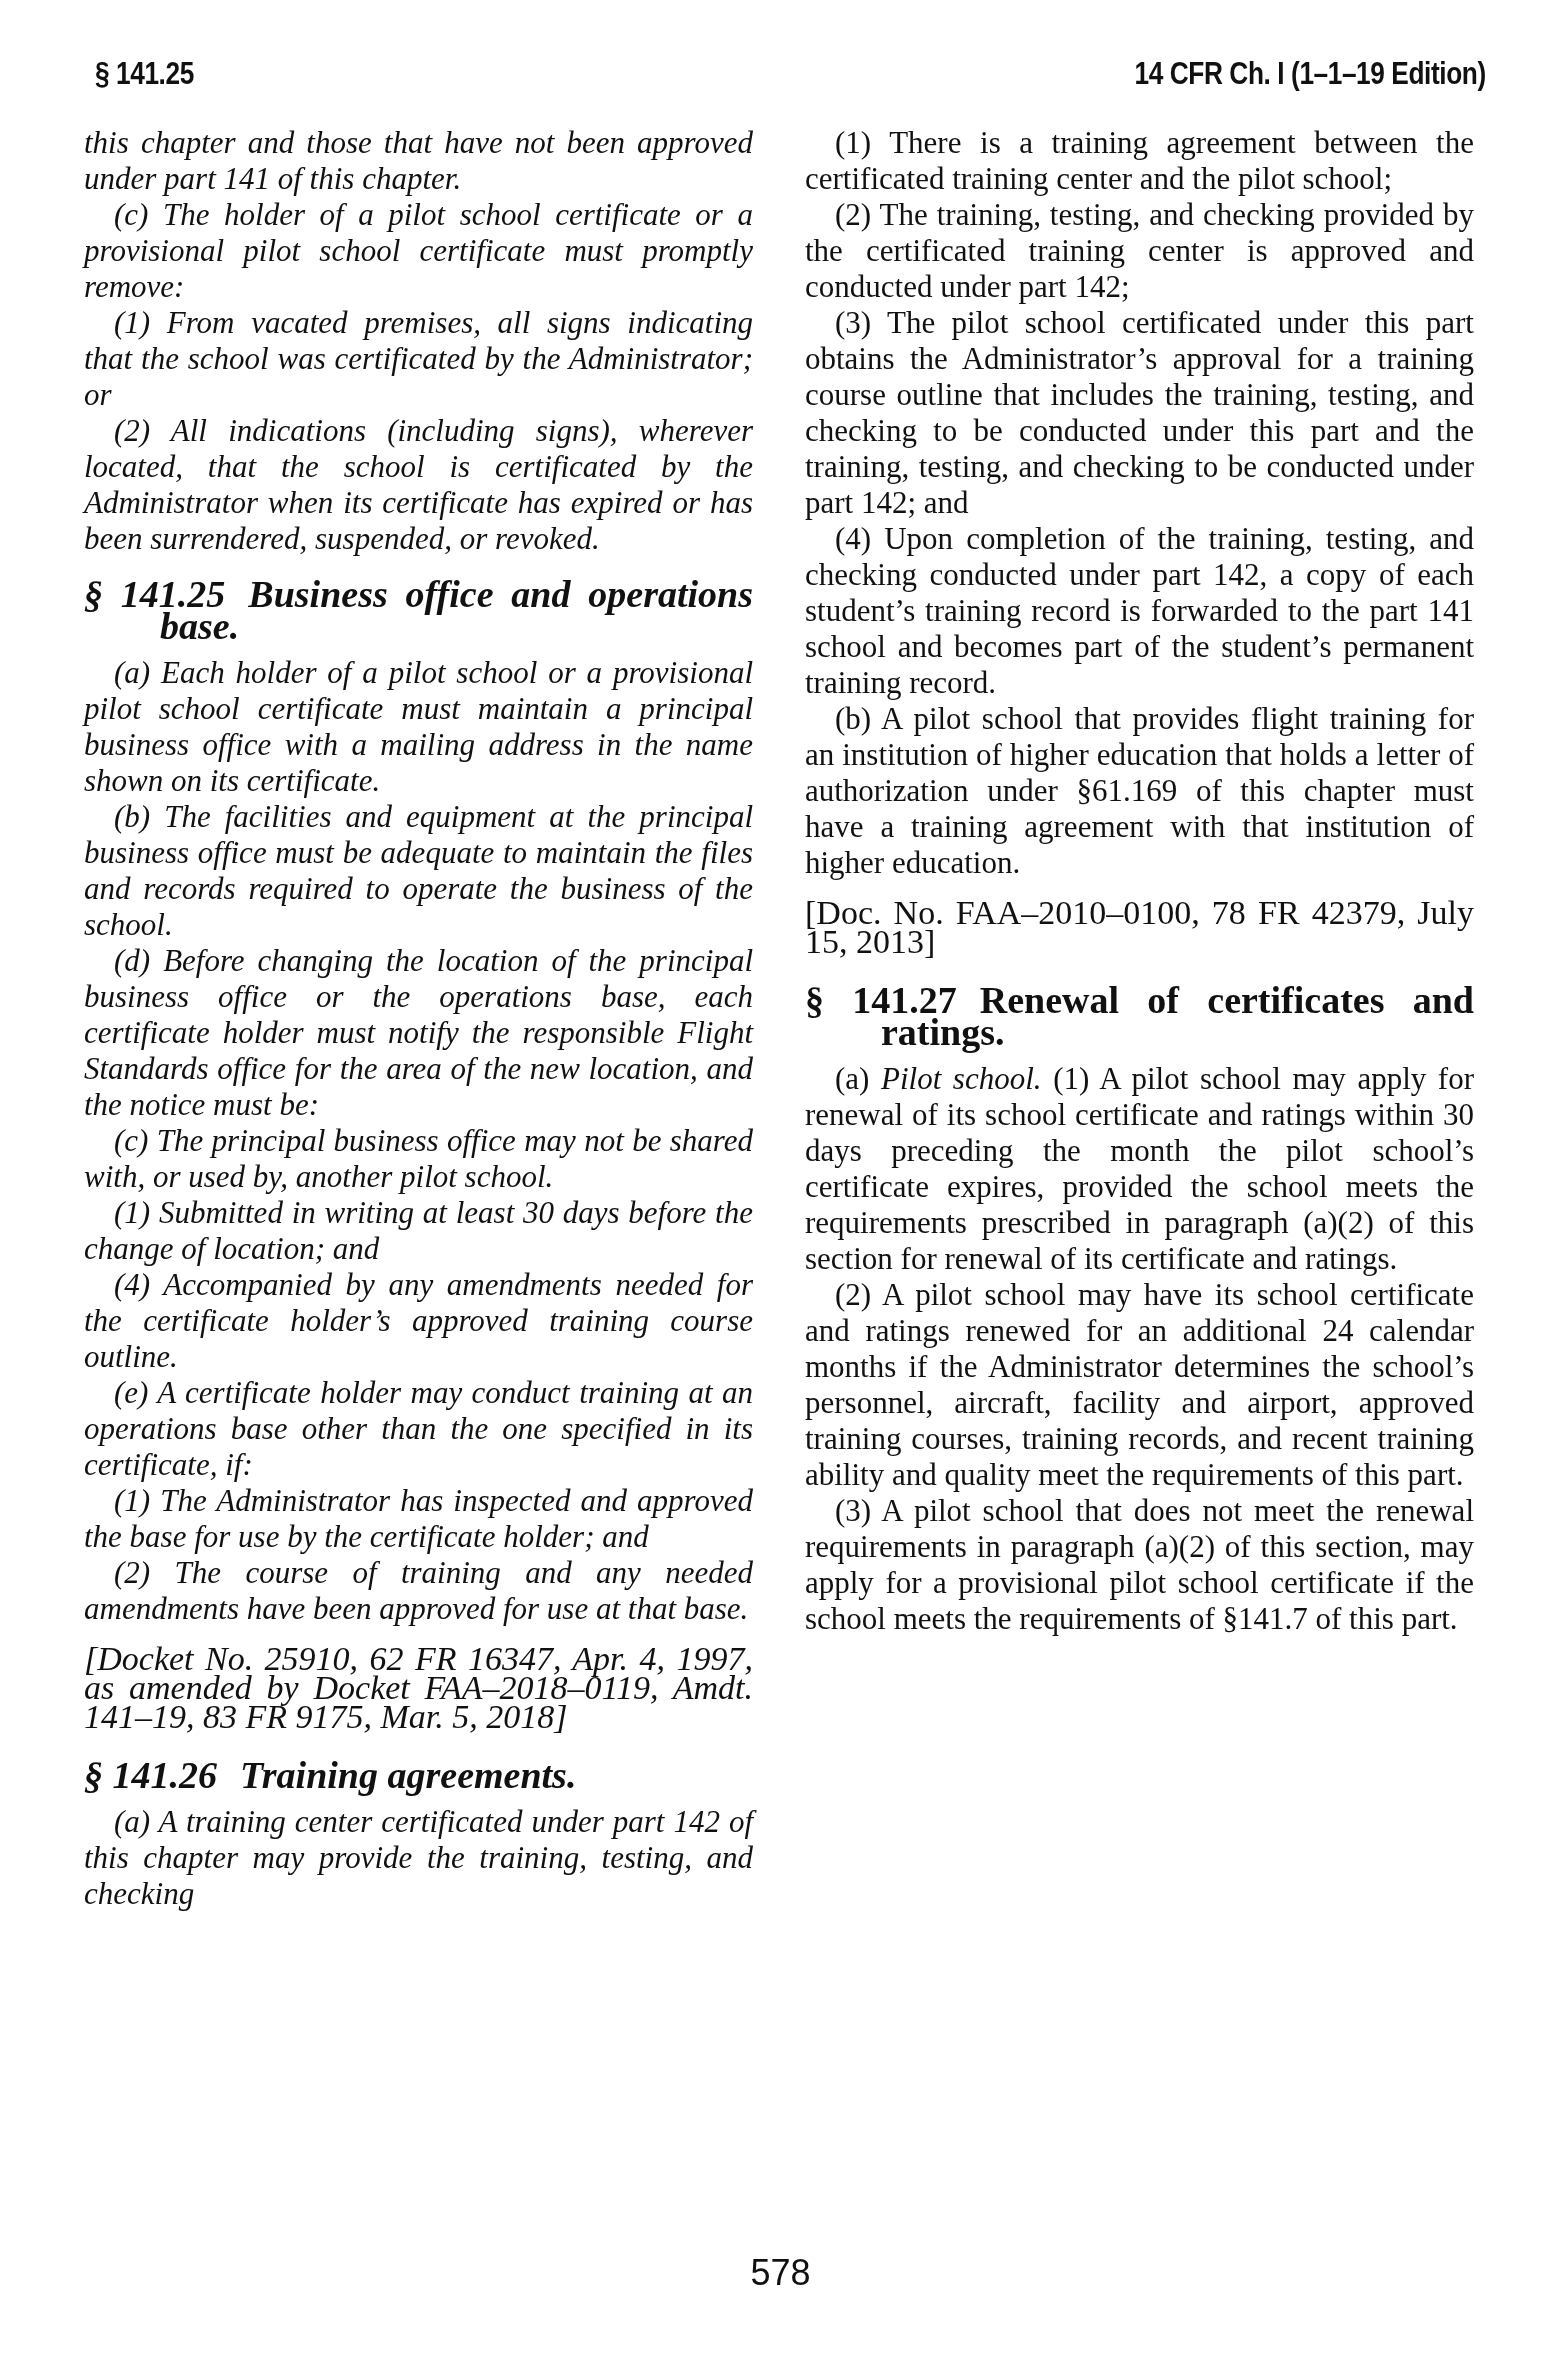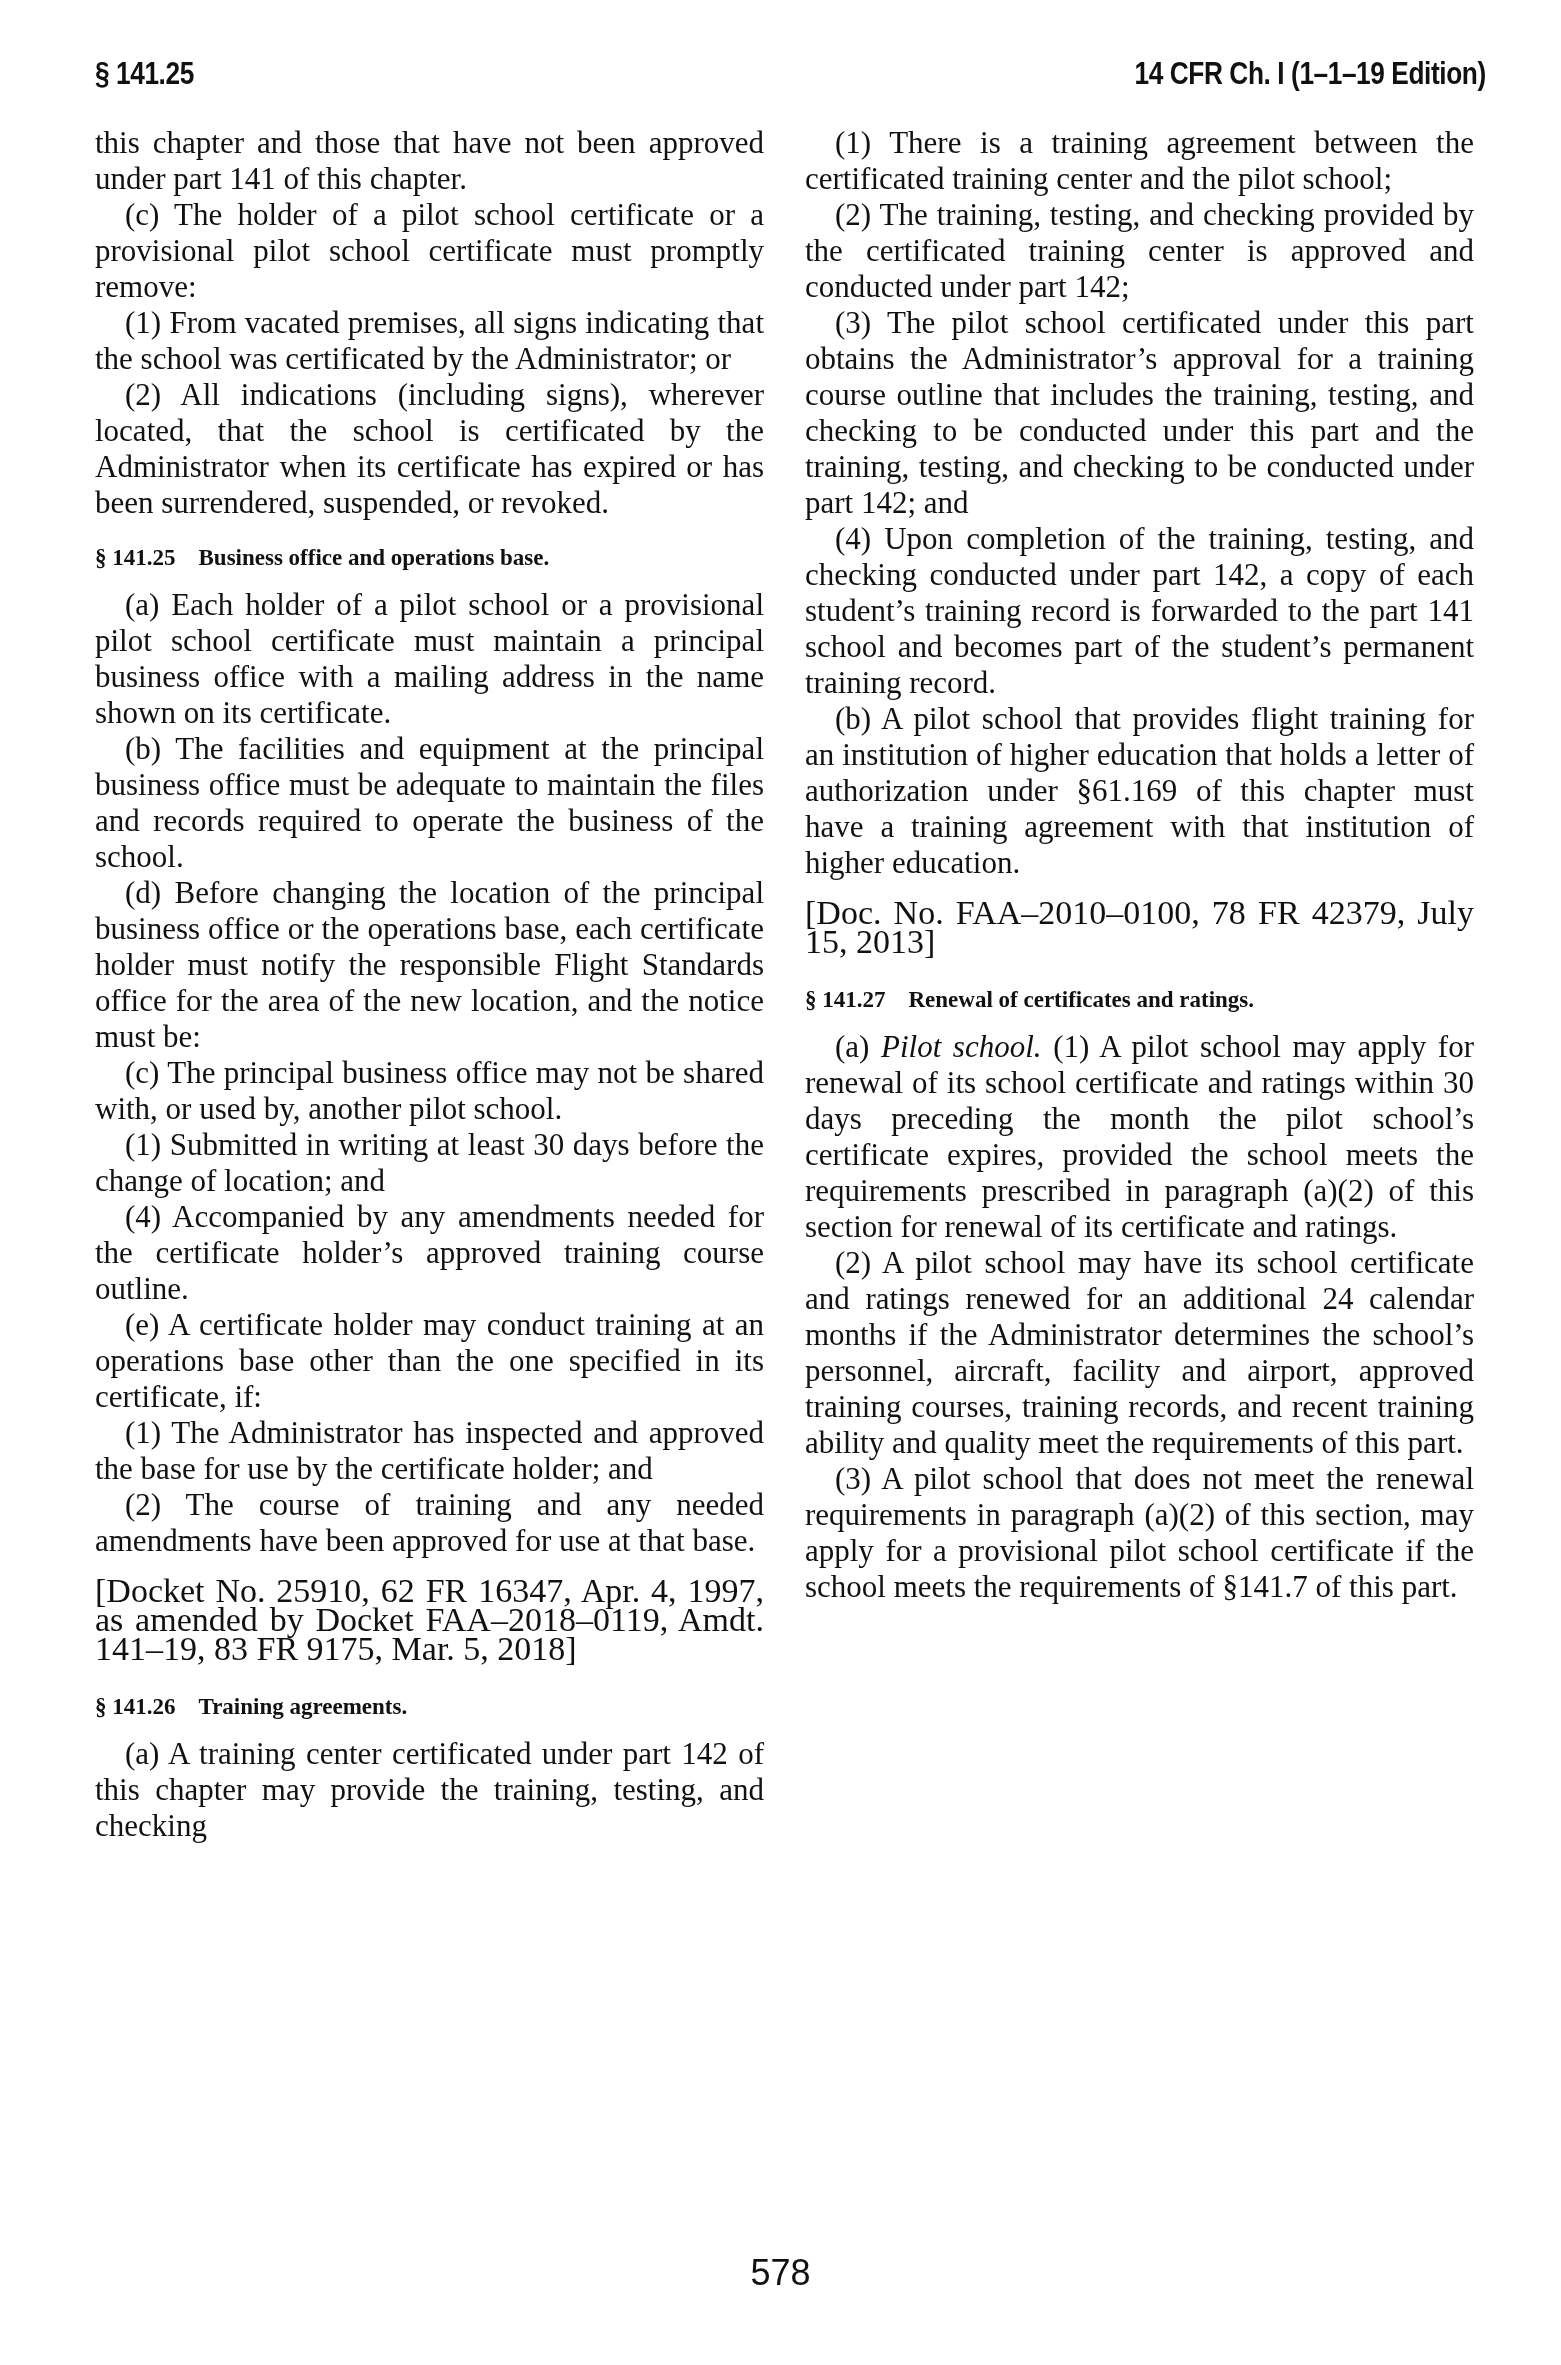--- a/index.html
+++ b/index.html
@@ -9,26 +9,26 @@
     font-family: "Liberation Sans", sans-serif; font-weight: bold; font-size: 32px;
     letter-spacing: -0.5px; transform: scaleX(0.82); transform-origin: left top;
   }
   .page-header .hdr-left { position: absolute; left: 0; top: 0; }
   .page-header .hdr-right { position: absolute; right: -305px; top: 0; white-space: nowrap; }
   .column {
     position: absolute; top: 125px; width: 669px;
     font-family: "Liberation Serif", serif; font-size: 31px; line-height: 36px;
     text-align: justify;
   }
-  .col-left { left: 95px; }
+  .col-left { left: 84px; font-style: italic; }
   .col-right { left: 805px; }
   .column p { margin: 0; text-indent: 30px; hyphens: manual; }
   .column p.noindent { text-indent: 0; }
   .column h3 {
-    font-family: "Liberation Serif", serif; font-weight: bold; font-size: 23px;
+    font-family: "Liberation Serif", serif; font-weight: bold; font-size: 38px;
     line-height: 32px; margin: 21px 0 13.2px 0; padding-left: 76px; text-indent: -76px; text-align: justify;
   }
   .column .citation {
     font-size: 34px; line-height: 29px; text-indent: 0; margin: 17px 0 28px 0;
   }
   .column h3 .sec-num { margin-right: 23px; }
   .page-number {
     position: absolute; top: 2252px; left: 0; width: 1561px; text-align: center;
     font-family: Liberation Sans, sans-serif; font-size: 36px;
   }

